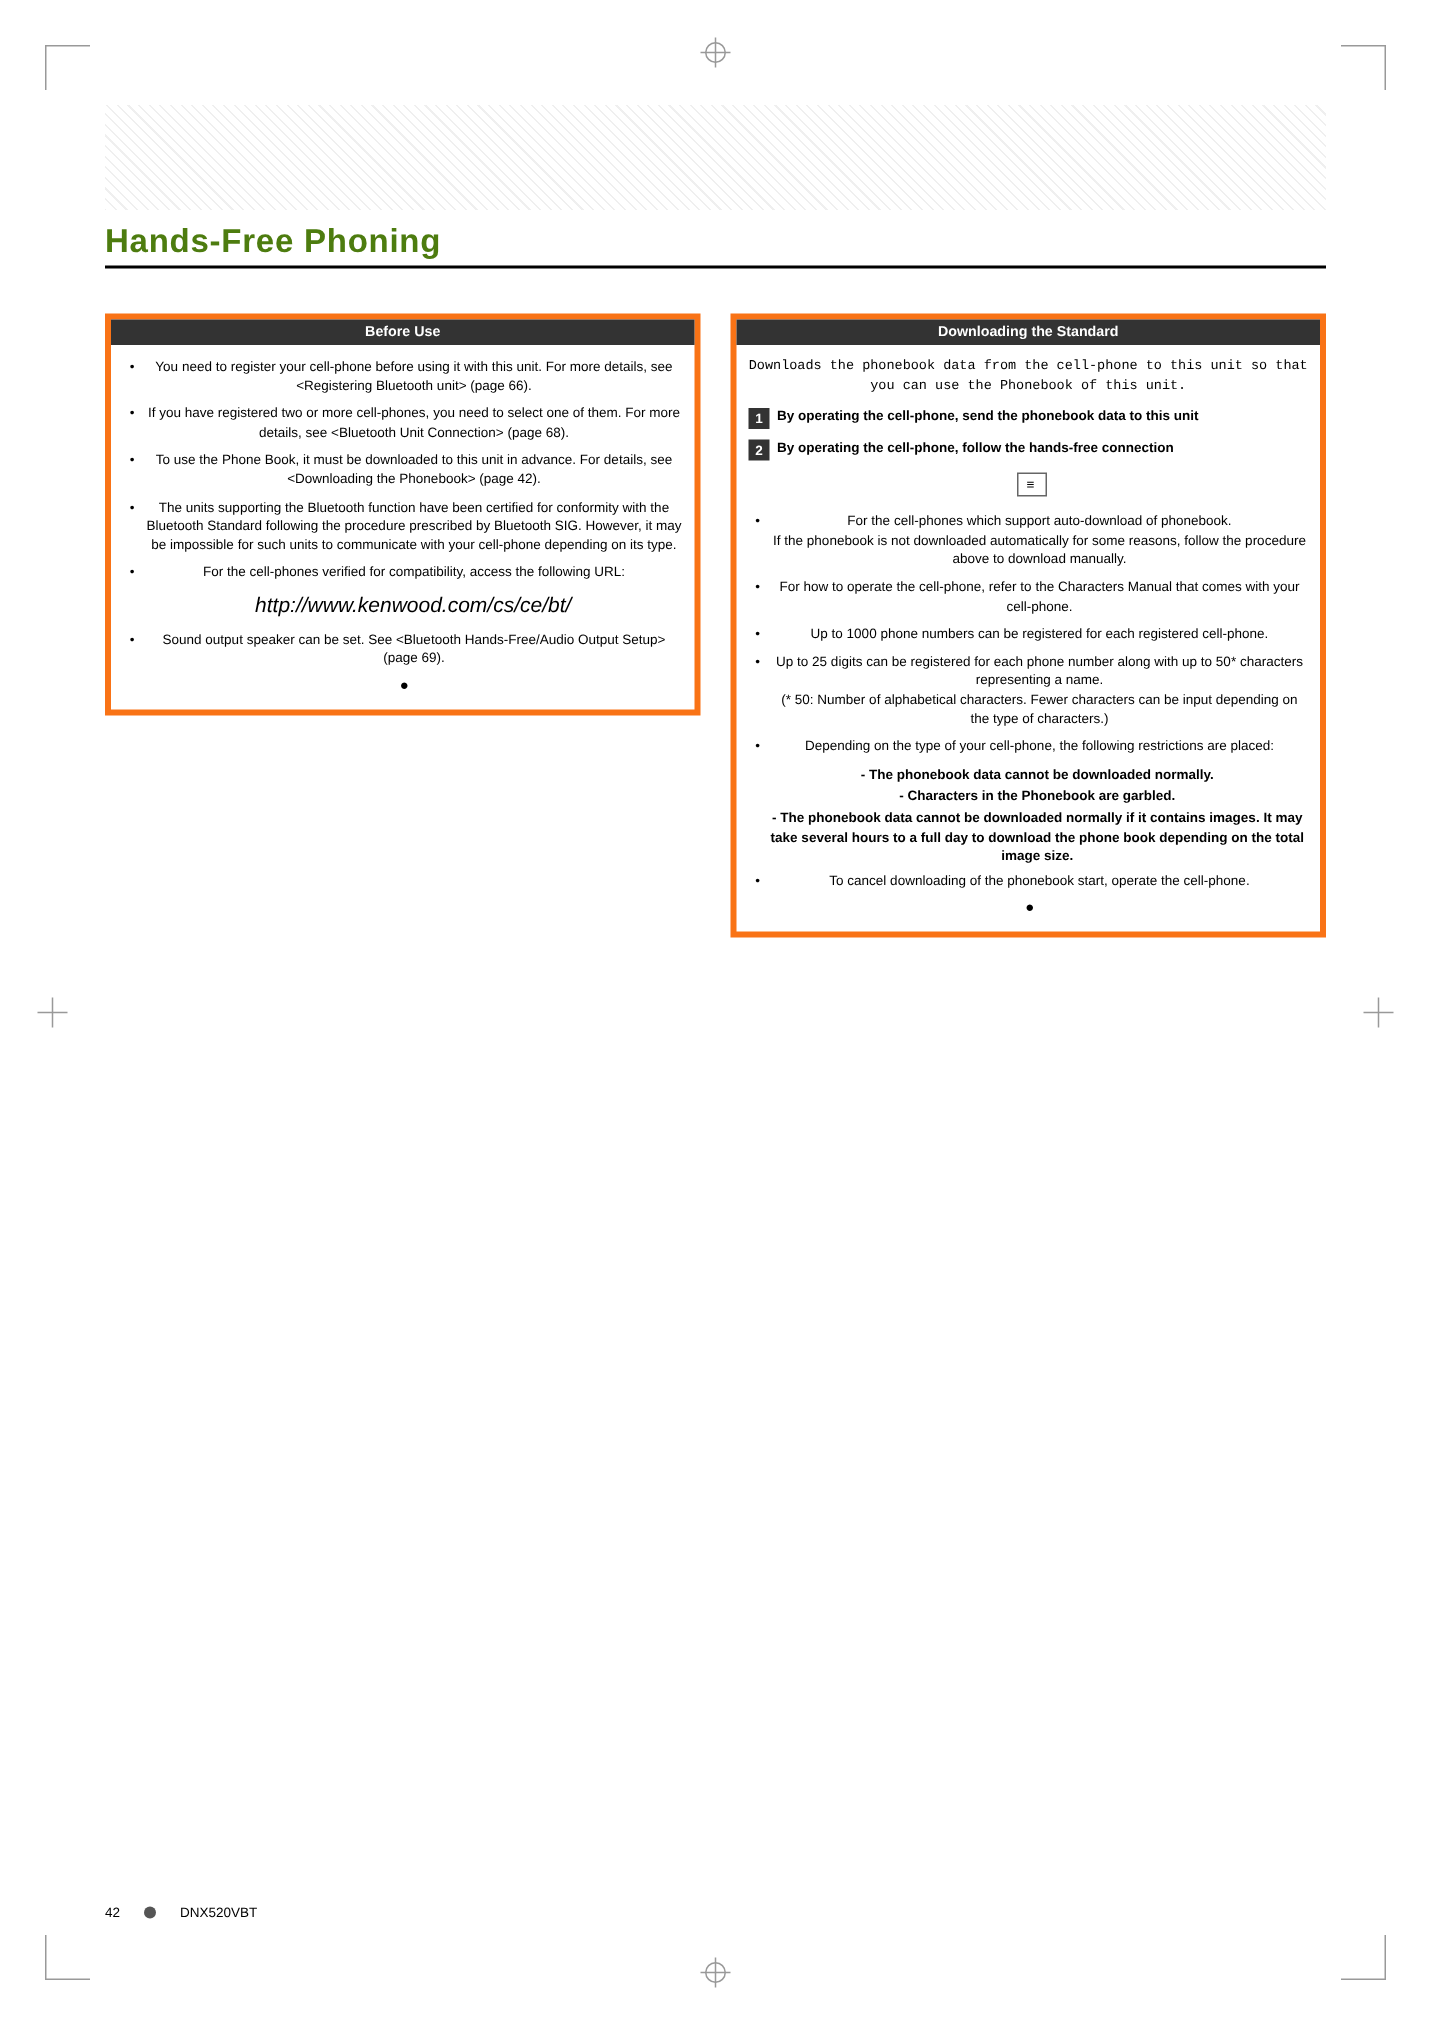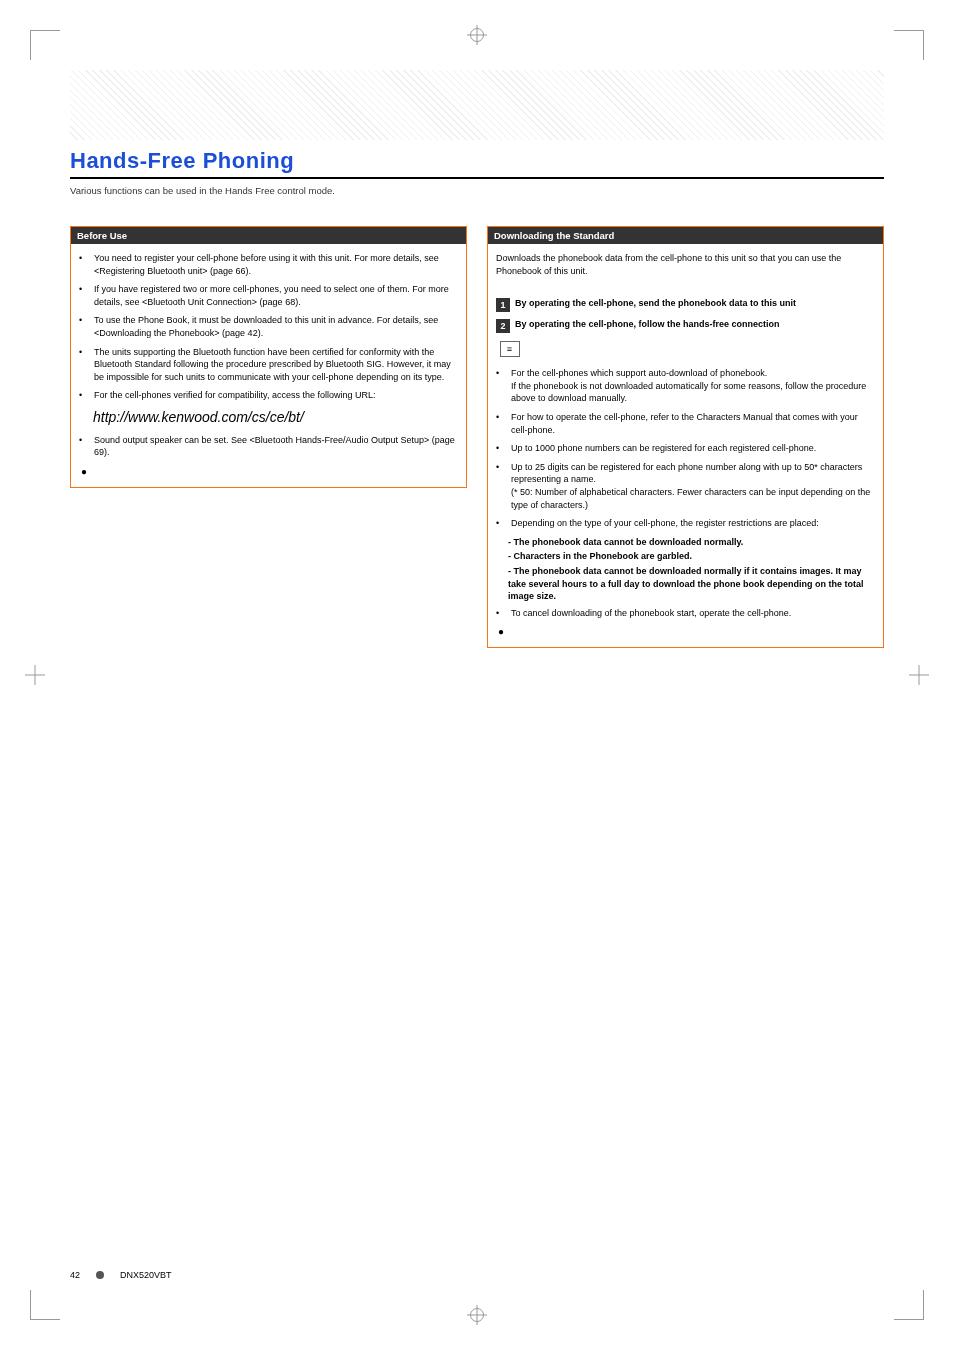--- a/index.html
+++ b/index.html
@@ -121,21 +121,21 @@
 
     
     .page-title-area {
       position: relative;
       margin-bottom: 2px;
     }
     .page-title {
       font-family: 'Arial Black', Arial, sans-serif;
       font-size: 22px;
       font-weight: 900;
-      color: #1d4ed8;
+      color: #4d7c0f;
       letter-spacing: 0.5px;
     }
     .title-underline {
       height: 2px;
       background: #000;
       margin-top: 3px;
       margin-bottom: 6px;
     }
     .subtitle {
       font-size: 9.5px;
@@ -150,21 +150,22 @@
     }
     .col-left {
       flex: 1;
     }
     .col-right {
       flex: 1;
     }
 
     
     .section-box {
-      border: 1px solid #f97316;
+      border: 4px solid #f97316;
+      text-align: center;
     }
     .section-header {
       background: #333;
       color: #fff;
       font-size: 9.5px;
       font-weight: bold;
       padding: 3px 6px;
     }
     .section-body {
       padding: 8px 8px;
@@ -305,21 +306,20 @@
   <div class="reg-cross"></div>
 </div>
 
 <div class="page-content">
 
   <div class="header-decoration"></div>
 
   <div class="page-title-area">
     <span class="page-title">Hands-Free Phoning</span>
     <div class="title-underline"></div>
-    <div class="subtitle">Various functions can be used in the Hands Free control mode.</div>
   </div>
 
   <div class="two-col">
 
     <div class="col-left">
       <div class="section-box">
         <div class="section-header">Before Use</div>
         <div class="section-body">
           <ul class="bullet-list">
             <li>
@@ -355,21 +355,21 @@
             <span style="font-size:10px; margin-left:2px;">●</span>
           </div>
         </div>
       </div>
     </div>
 
     <div class="col-right">
       <div class="section-box">
         <div class="section-header">Downloading the Standard</div>
         <div class="section-body">
-          <p style="font-size:9px; line-height:1.4; margin-bottom:20px;">Downloads the phonebook data from the cell-phone to this unit so that you can use the Phonebook of this unit.</p>
+          <p style="font-size:9px; line-height:1.4; margin-bottom:8px;font-family:Liberation Mono, monospace;">Downloads the phonebook data from the cell-phone to this unit so that you can use the Phonebook of this unit.</p>
 
           <div class="step">
             <span class="step-num">1</span>
             <span class="step-text">By operating the cell-phone, send the phonebook data to this unit</span>
           </div>
 
           <div class="step" style="margin-bottom:4px;">
             <span class="step-num">2</span>
             <span class="step-text">By operating the cell-phone, follow the hands-free connection</span>
           </div>
@@ -392,21 +392,21 @@
             <li>
               <span class="bullet">•</span>
               <span class="text">Up to 1000 phone numbers can be registered for each registered cell-phone.</span>
             </li>
             <li>
               <span class="bullet">•</span>
               <span class="text">Up to 25 digits can be registered for each phone number along with up to 50* characters representing a name.<br>(* 50: Number of alphabetical characters. Fewer characters can be input depending on the type of characters.)</span>
             </li>
             <li>
               <span class="bullet">•</span>
-              <span class="text">Depending on the type of your cell-phone, the register restrictions are placed:</span>
+              <span class="text">Depending on the type of your cell-phone, the following restrictions are placed:</span>
             </li>
           </ul>
 
           <ul class="sub-bullet-list">
             <li>The phonebook data cannot be downloaded normally.</li>
             <li>Characters in the Phonebook are garbled.</li>
             <li>The phonebook data cannot be downloaded normally if it contains images. It may take several hours to a full day to download the phone book depending on the total image size.</li>
           </ul>
 
           <ul class="bullet-list" style="margin-top:4px;">

